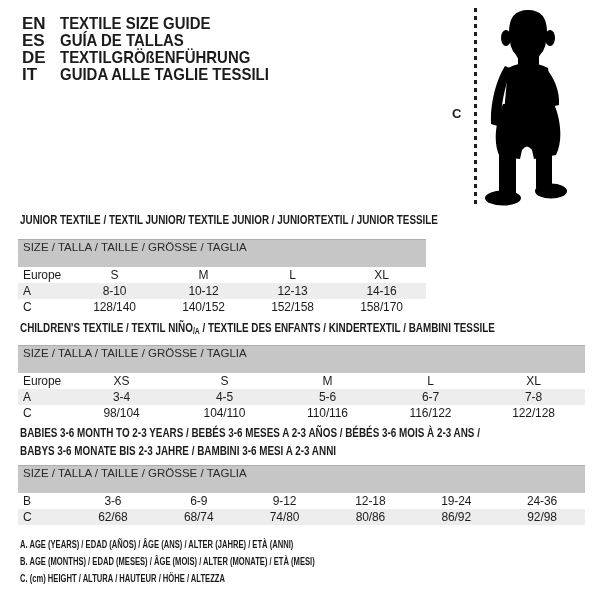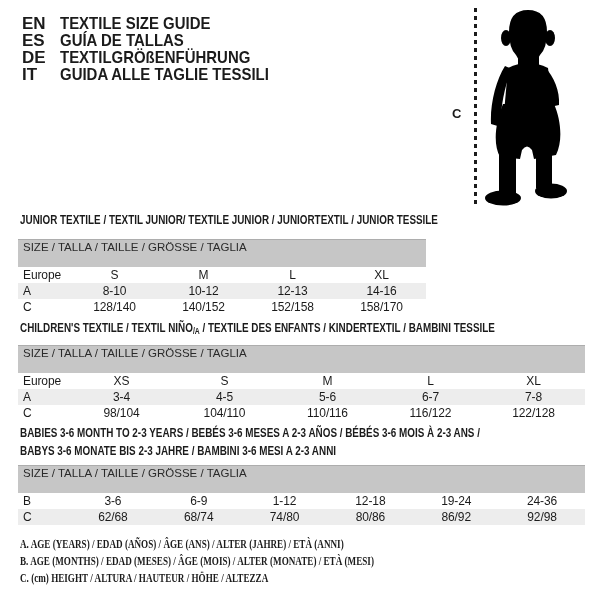--- a/index.html
+++ b/index.html
@@ -28,21 +28,21 @@
     height:15px; line-height:15px; padding:0 0 12px 5px; color:#2a2a2a;margin-top:43px;
   }
   td {
     font-size:12px; height:14px; line-height:16px; padding:0;
     text-align:center; letter-spacing:-0.1px; overflow:hidden; white-space:nowrap;
   }
   td.lbl { text-align:left; padding-left:5px; }
   tr.shaded td { background:#ededed; }
 
   
-  .footnote { height:17px; line-height:17px; font-size:12px; font-weight:bold; white-space:nowrap;font-family:Liberation Serif, serif; }
+  .footnote { height:17px; line-height:17px; font-size:10px; font-weight:bold; white-space:nowrap; }
 
   
   .dash-line {
     width:3px;
     background:repeating-linear-gradient(to bottom, #1b1b1b 0 4px, transparent 4px 8px);
   }
   .height-label { font-size:13px; font-weight:bold; }
 </style>
 </head>
 <body>
@@ -198,21 +198,21 @@
       <th class="bar" colspan="7">
         <span>SIZE / TALLA / TAILLE / GRÖSSE / TAGLIA</span>
       </th>
     </tr>
   </thead>
   <tbody>
     <tr>
       <td class="lbl">B</td>
       <td>3-6</td>
       <td>6-9</td>
-      <td>1-12</td>
+      <td>9-12</td>
       <td>12-18</td>
       <td>19-24</td>
       <td>24-36</td>
     </tr>
     <tr class="shaded">
       <td class="lbl">C</td>
       <td>62/68</td>
       <td>68/74</td>
       <td>74/80</td>
       <td>80/86</td>

